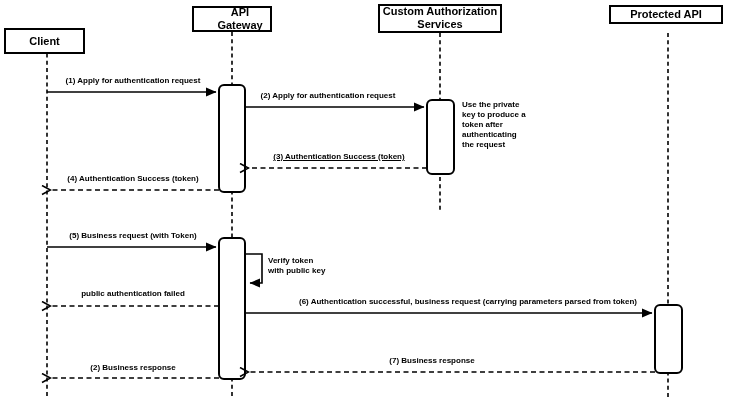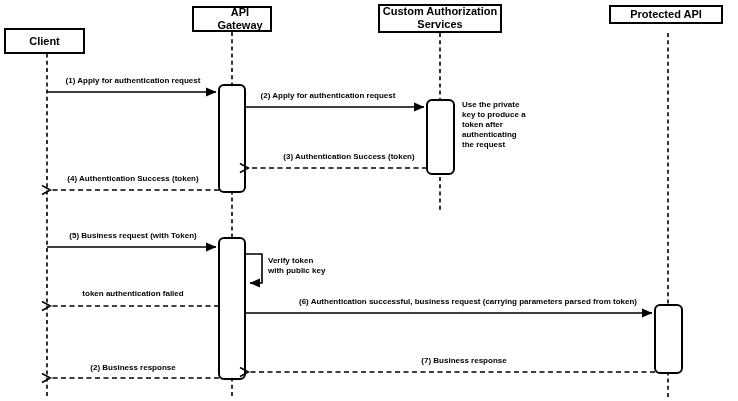--- a/index.html
+++ b/index.html
@@ -80,26 +80,26 @@
   </div>
   <div class="participant" style="left:378px;top:4px;width:124px;height:29px;align-items:flex-end;">
     <span>Custom Authorization Services</span>
   </div>
   <div class="participant" style="left:609px;top:5px;width:114px;height:19px;">
     <span>Protected API</span>
   </div>
 
   <div class="msg-label" style="left:133px;top:76px;">(1) Apply for authentication request</div>
   <div class="msg-label" style="left:328px;top:91px;">(2) Apply for authentication request</div>
-  <div class="msg-label" style="left:349px;top:152px;">(3) Authentication Success (token)</div>
+  <div class="msg-label" style="left:339px;top:152px;text-decoration:underline;">(3) Authentication Success (token)</div>
   <div class="msg-label" style="left:133px;top:174px;">(4) Authentication Success (token)</div>
   <div class="msg-label" style="left:133px;top:231px;">(5) Business request (with Token)</div>
-  <div class="msg-label" style="left:133px;top:289px;">token authentication failed</div>
+  <div class="msg-label" style="left:133px;top:289px;">public authentication failed</div>
   <div class="msg-label" style="left:468px;top:297px;">(6) Authentication successful, business request (carrying parameters parsed from token)</div>
-  <div class="msg-label" style="left:464px;top:356px;">(7) Business response</div>
+  <div class="msg-label" style="left:432px;top:356px;">(7) Business response</div>
   <div class="msg-label" style="left:133px;top:363px;">(2) Business response</div>
 
   <div class="note-label" style="left:462px;top:100px;width:72px;">Use the private
 key to produce a
 token after
 authenticating
 the request</div>
   <div class="note-label" style="left:268px;top:256px;width:70px;">Verify token
 with public key</div>
 

